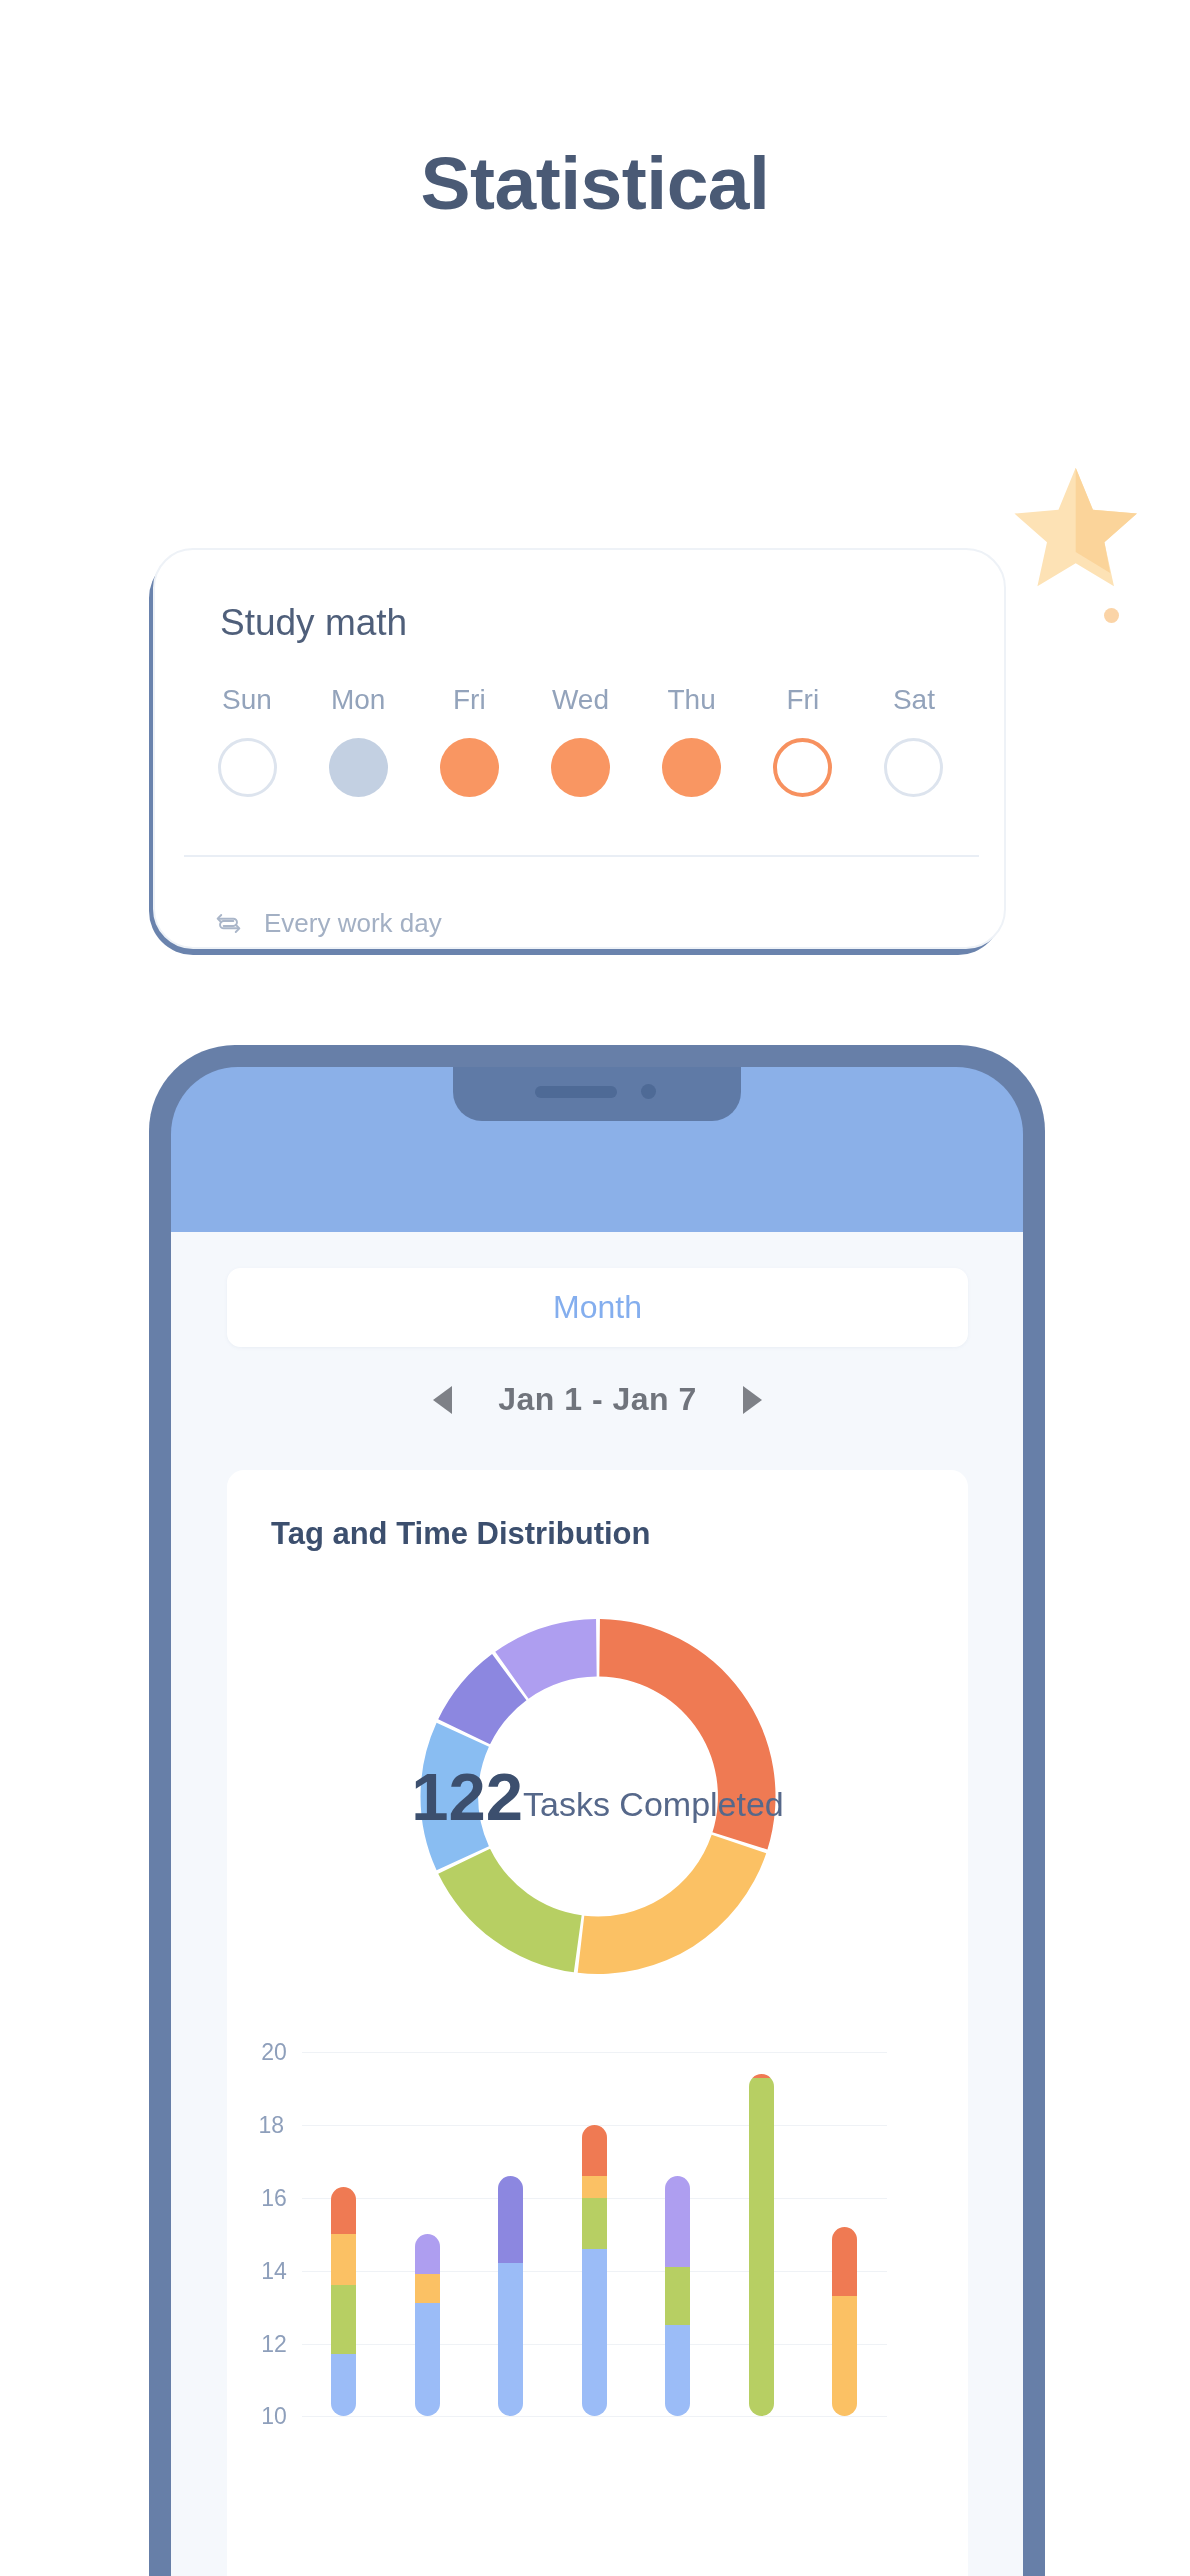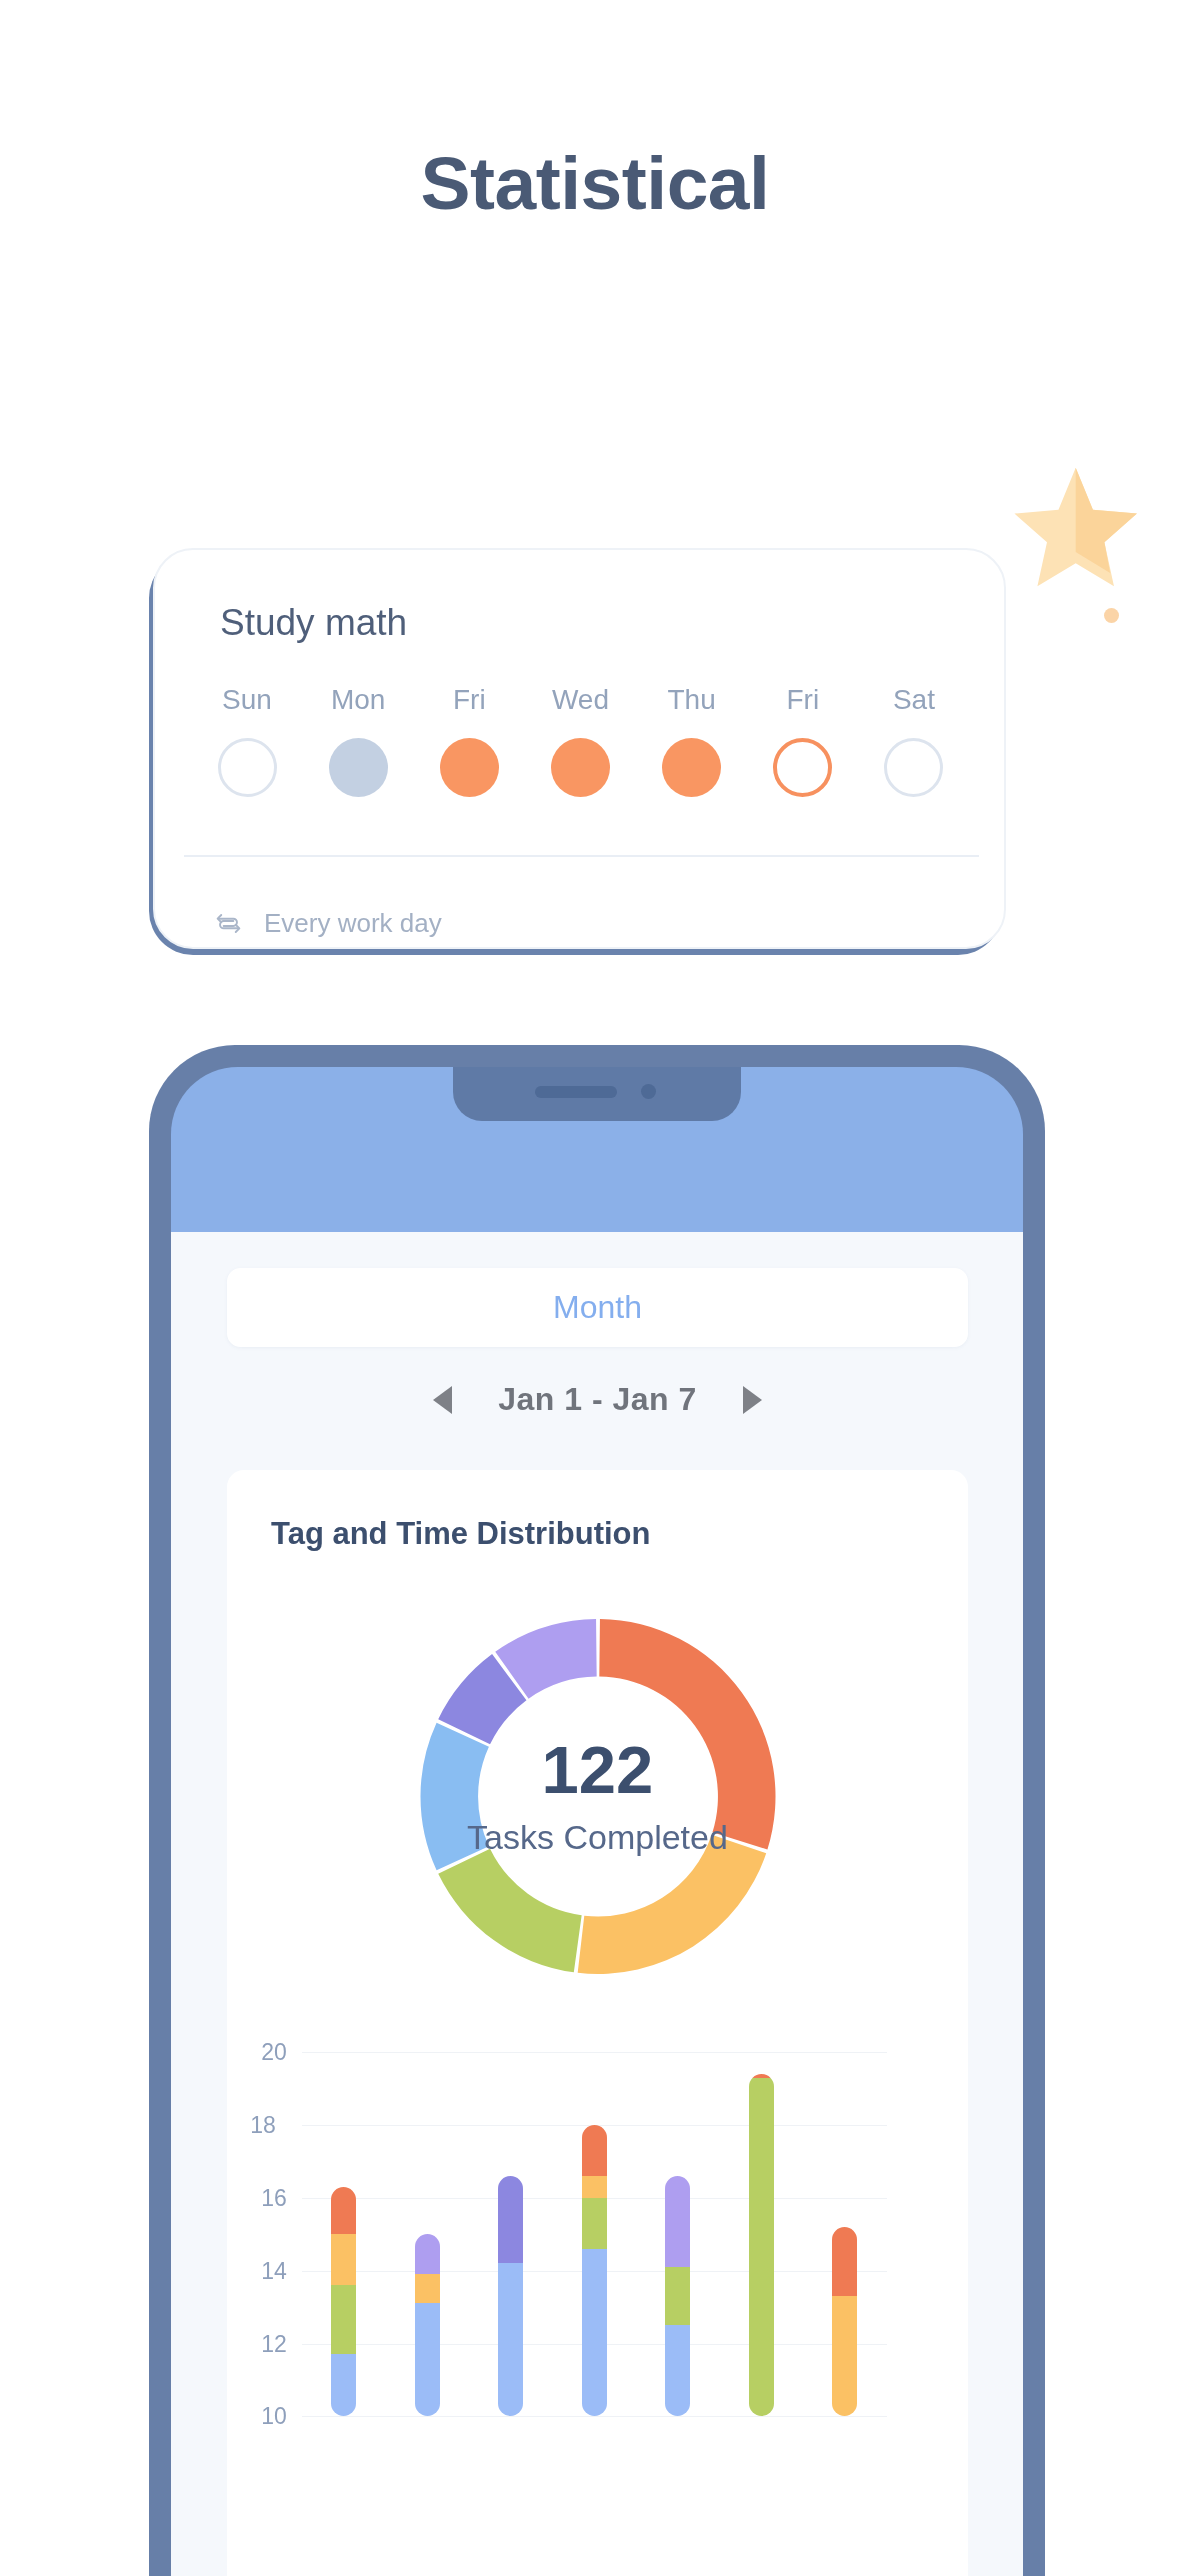--- a/index.html
+++ b/index.html
@@ -141,21 +141,21 @@
   .chart-title {
     position: absolute; left: 44px; top: 46px;
     font-size: 31px; font-weight: 700; color: #3c4f6e;
   }
   .donut-wrap {
     position: absolute; left: 50%; top: 125px; transform: translateX(-50%);
     width: 403px; height: 403px;
   }
   .donut-center {
     position: absolute; left: 0; top: 0; width: 403px; height: 403px;
-    display: flex; flex-direction: column; align-items: center; justify-content: center;
+    display: flex; align-items: center; justify-content: center;
     pointer-events: none;
   }
   .donut-num { font-size: 67px; font-weight: 700; color: #3c4f6e; line-height: 1; }
   .donut-sub { margin-top: 15.3px; font-size: 34px; color: #56688a; }
 
   .bars-wrap {
     position: absolute; left: 0; top: 565px;
     width: 741px; height: 412px;
   }
   .ytick {
@@ -298,21 +298,21 @@
         <div class="bars-wrap" id="bars-wrap">
             <div class="gridline" style="top: 381px;"></div>
             <div class="ytick" style="top: 381px; left: 5.8px;">10</div>
             <div class="gridline" style="top: 309px;"></div>
             <div class="ytick" style="top: 309px; left: 5.8px;">12</div>
             <div class="gridline" style="top: 236px;"></div>
             <div class="ytick" style="top: 236px; left: 5.8px;">14</div>
             <div class="gridline" style="top: 163px;"></div>
             <div class="ytick" style="top: 163px; left: 5.8px;">16</div>
             <div class="gridline" style="top: 90px;"></div>
-            <div class="ytick" style="top: 90px; left: 9px; text-align: center;">18</div>
+            <div class="ytick" style="top: 90px; left: 3px;">18</div>
             <div class="gridline" style="top: 17px;"></div>
             <div class="ytick" style="top: 17px; left: 5.8px;">20</div>
             <div class="bar" style="left: 104px; top: 152px; height: 229px;">
               <div class="seg-block" style="height: 62px; background: rgb(155, 188, 247);"></div>
               <div class="seg-block" style="height: 69px; background: rgb(183, 207, 99);"></div>
               <div class="seg-block" style="height: 51px; background: rgb(251, 193, 100);"></div>
               <div class="seg-block" style="height: 47px; background: rgb(239, 122, 83);"></div>
             </div>
             <div class="bar" style="left: 188px; top: 199px; height: 182px;">
               <div class="seg-block" style="height: 113px; background: rgb(155, 188, 247);"></div>

